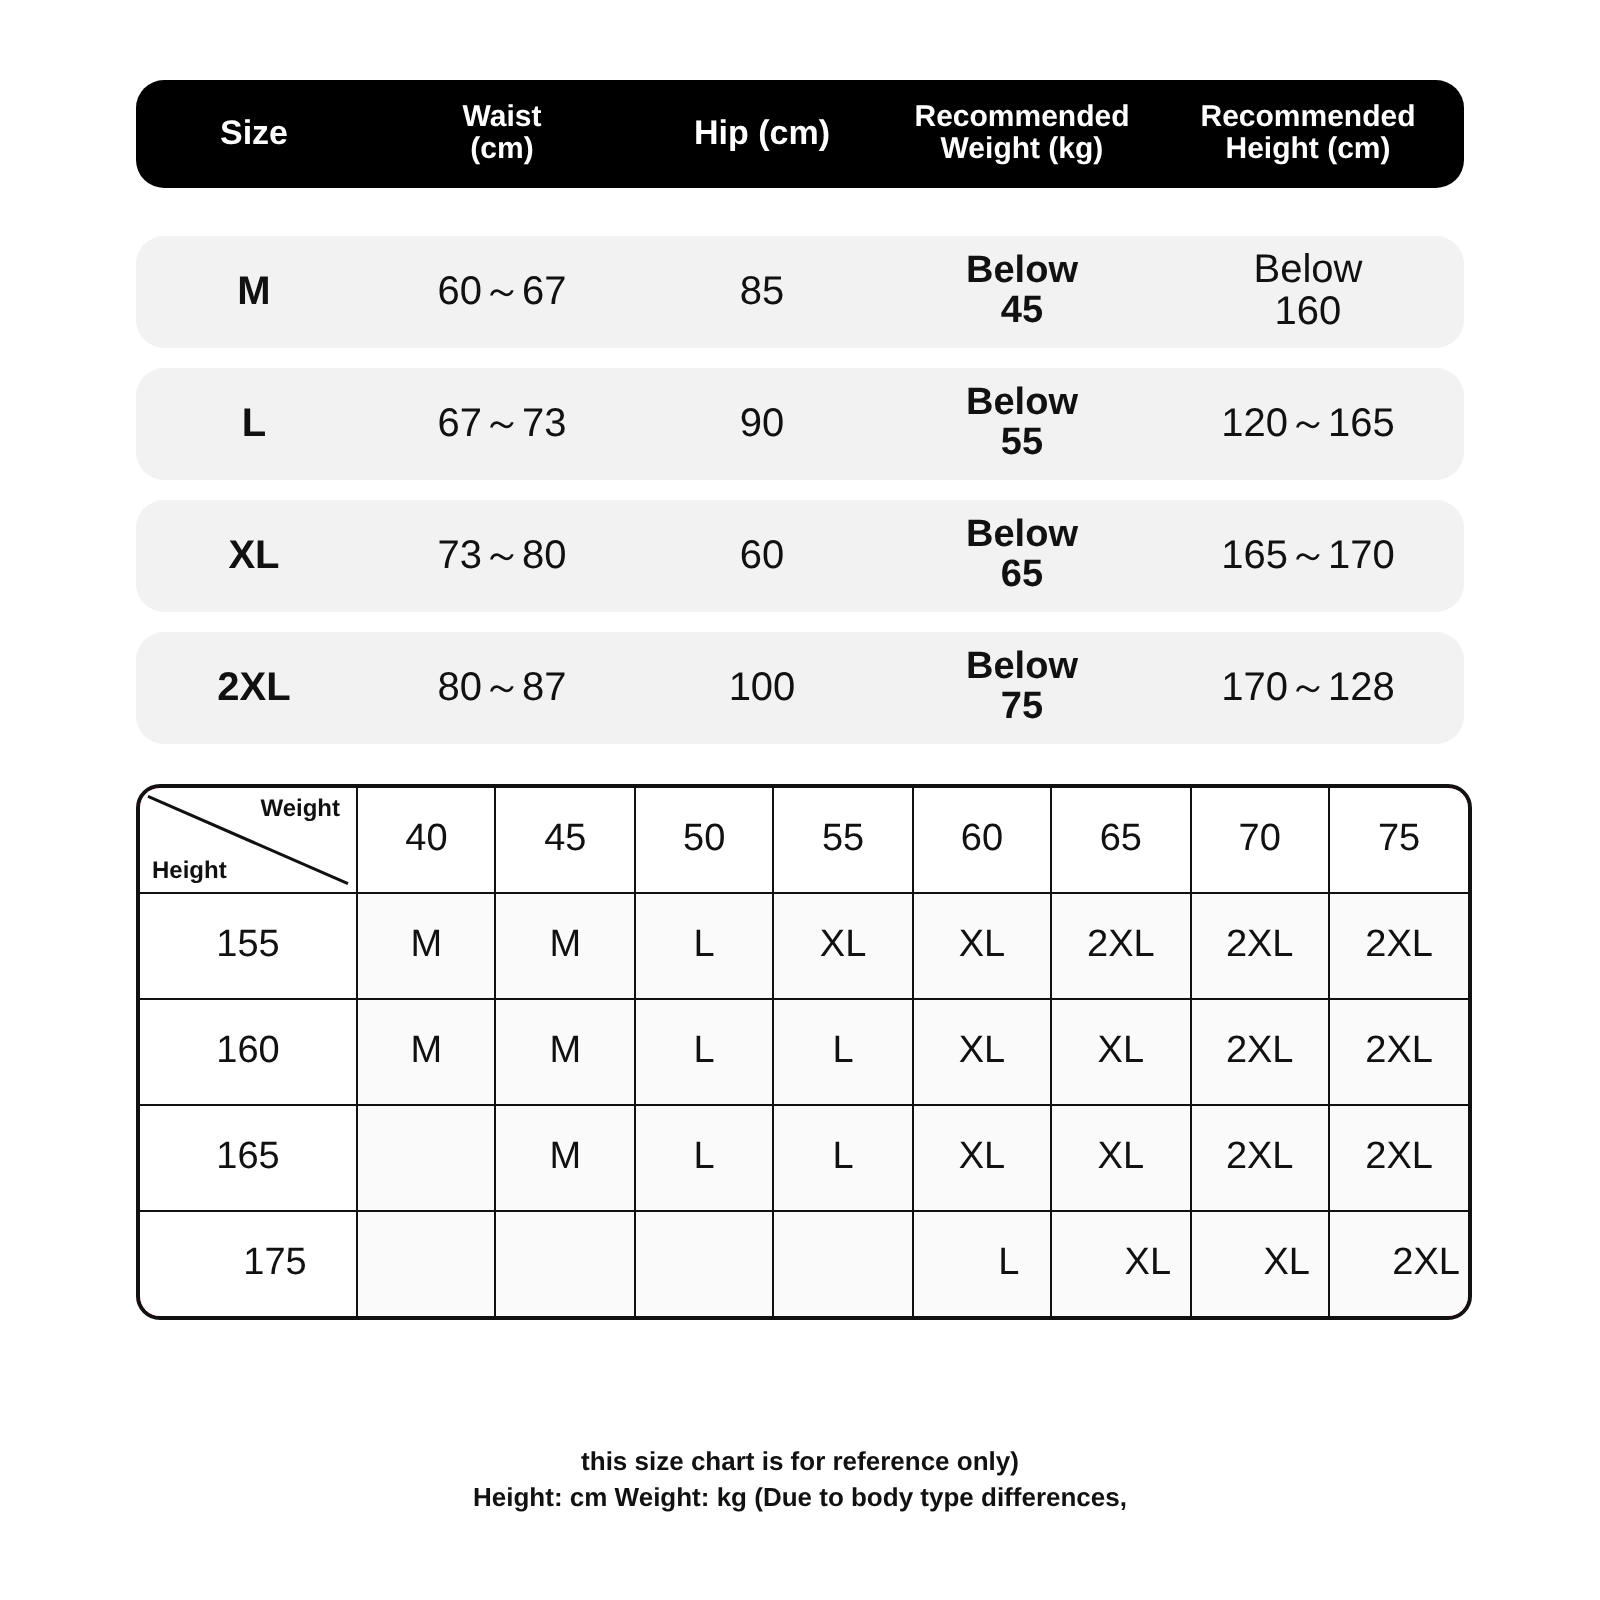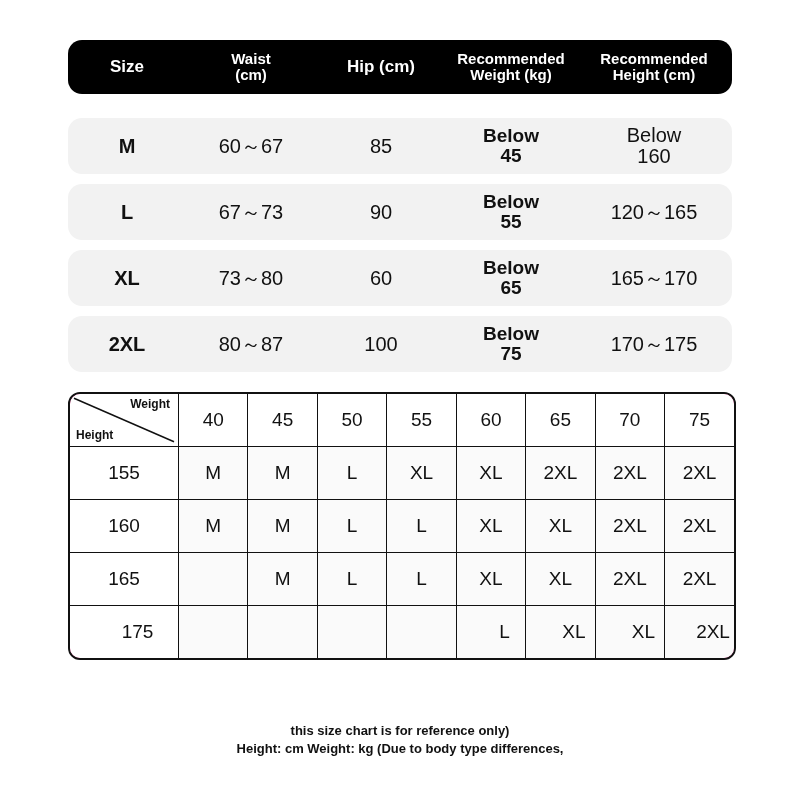--- a/index.html
+++ b/index.html
@@ -274,21 +274,21 @@
     <div class="row body">
       <div class="cell c0">2XL</div>
       <div class="cell c1">80～87</div>
       <div class="cell c2">100</div>
       <div class="cell c3">
         <span class="two-line">
           <span class="l1">Below</span>
           <span class="l2">75</span>
         </span>
       </div>
-      <div class="cell c4">170～175</div>
+      <div class="cell c4">170～128</div>
     </div>
 
   </div>
 
   <div class="matrix-wrap">
     <table class="matrix">
       <tbody>
           <tr>
         <td class="corner">
           <div class="corner-inner">

